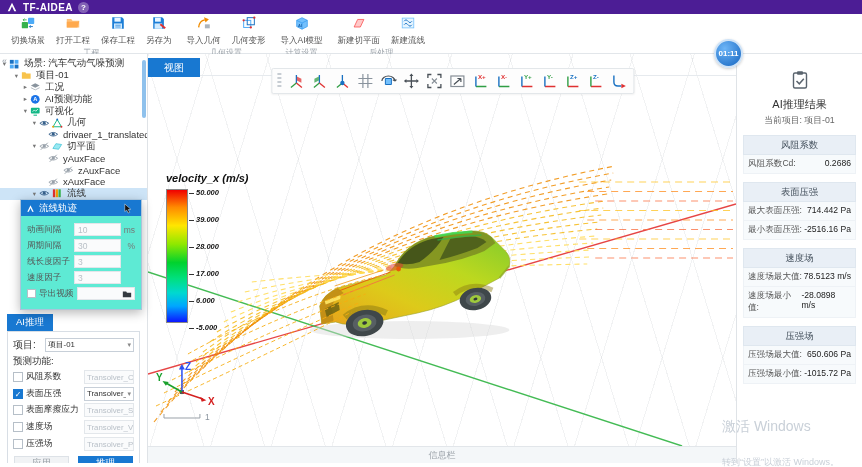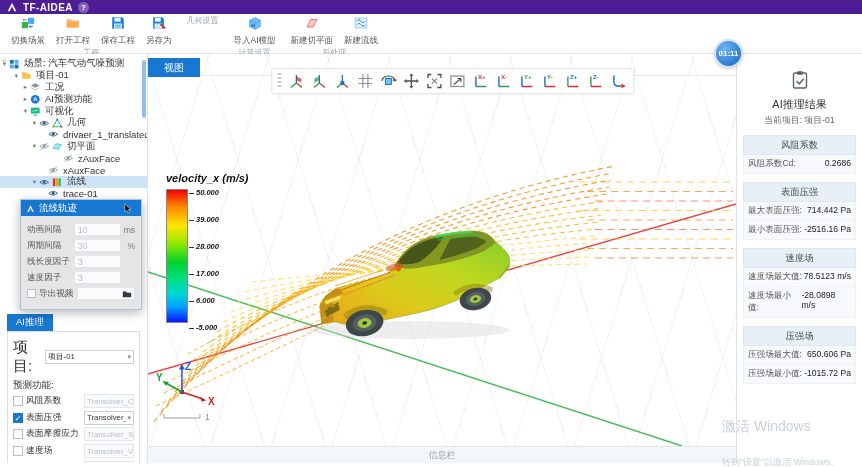--- a/index.html
+++ b/index.html
@@ -31,21 +31,21 @@
   .trow.selected{background:#cde4f7;}
   .exp{width:9px;font-size:6.5px;color:#777;text-align:center;flex:none;}
   .ticon{width:12px;height:11px;flex:none;display:flex;align-items:center;margin-right:1px;}
   .ticon svg{width:10.5px;height:10.5px;}
   .tlabel{margin-left:2px;}
   
   .aipanel{position:absolute;bottom:0;left:0;right:0;height:152px;background:#fff;overflow:hidden;}
   .ai-tab{display:inline-block;margin:1px 0 0 7px;background:#1878d1;color:#fff;font-size:9.5px;padding:2px 9px;}
   .ai-box{border:1px solid #d8dee5;margin:0 7px;padding:3px 5px 4px;}
   .arow{display:flex;align-items:center;margin:2.6px 0;}
-  .albl{font-size:15px;color:#333;width:32px;flex:none;}
+  .albl{font-size:10px;color:#333;width:32px;flex:none;}
   .asec{font-size:9.5px;color:#333;margin:3px 0 1px;}
   .albl2{font-size:8.8px;color:#333;width:58px;flex:none;}
   .cb{width:10px;height:10px;flex:none;border:1px solid #b6bfc8;margin-right:3px;font-size:8px;
       line-height:9px;text-align:center;color:#fff;background:#fff;}
   .cb.on{background:#1878d1;border-color:#1878d1;}
   .dinp{flex:1;min-width:0;border:1px solid #e3e7eb;background:#fafbfc;color:#b9c0c8;font-size:7.8px;
         height:14px;line-height:13px;padding:0 2px;overflow:hidden;white-space:nowrap;}
   .aselect{flex:1;min-width:0;display:flex;justify-content:space-between;align-items:center;
            border:1px solid #c7cfd8;background:#fff;font-size:7.8px;height:14px;padding:0 2px;color:#333;}
   .aselect .trunc{overflow:hidden;white-space:nowrap;}
@@ -93,21 +93,21 @@
                 border:1px solid #dfe7ef;}
   .rp-rw{display:flex;justify-content:space-between;font-size:8.6px;color:#555;padding:3px 4px;
           background:#f7fafc;border:1px solid #eef2f6;border-top:none;}
   .rp-rw .val{color:#222;}
   
   .timer{position:absolute;left:714px;top:39px;width:29px;height:29px;border-radius:50%;
          background:radial-gradient(circle at 35% 30%,#6db5f7,#1565c0);border:2px solid #cfe3f7;
          color:#fff;font-size:8px;font-weight:bold;display:flex;align-items:center;justify-content:center;
          z-index:30;box-shadow:0 1px 3px rgba(0,0,0,.2);}
   
-  .dialog{position:absolute;left:20px;top:199px;width:122px;background:#e5e5e5;border:1px solid #aac4da;
+  .dialog{position:absolute;left:20px;top:199px;width:122px;background:#5eead4;border:1px solid #aac4da;
           box-shadow:0 3px 10px rgba(0,0,0,.28);z-index:40;}
   .dlg-title{background:#1878d1;color:#fff;font-size:9.5px;height:16px;display:flex;align-items:center;
              gap:4px;padding:0 5px;position:relative;}
   .dlg-title svg.dlogo{width:9px;height:9px;}
   .cursor{position:absolute;right:8px;top:3px;width:9px;height:11px;}
   .dlg-body{padding:4px 6px 6px;}
   .dlg-row{display:flex;align-items:center;margin:3px 0;}
   .dlg-lbl{width:47px;font-size:8.6px;color:#555;flex:none;}
   .dlg-inp{flex:1;min-width:0;border:1px solid #e2e6ea;background:#fafbfc;color:#b9c0c7;font-size:8.5px;
            height:13px;line-height:12px;padding:0 3px;}
@@ -174,20 +174,40 @@
                 <rect x="4" y="9.5" width="8.5" height="6" fill="#d0ebff"></rect>
                 <path d="M10.5 10.5l5.5 4.5" stroke="#e03131" stroke-width="2.2"></path>
               </svg></span>
             <span class="rbl">另存为</span>
           </div>
         </div>
         <div class="rlabel">工程</div>
       </div>
       <div class="rsep"></div>
       <div class="rgroup">
+        <div class="rbtns">
+          <div class="rbtn">
+            <span><svg viewBox="0 0 18 18">
+                <path d="M3 14c.5-5 3-8 7-8.5" fill="none" stroke="#f08c00" stroke-width="1.6"></path>
+                <path d="M9 2.5l5.5 2.2-3.8 3.8z" fill="#f08c00"></path>
+                <rect x="10" y="10.5" width="5.5" height="4.5" fill="#adb5bd"></rect>
+              </svg></span>
+            <span class="rbl">导入几何</span>
+          </div>
+          <div class="rbtn">
+            <span><svg viewBox="0 0 18 18">
+                <rect x="3" y="6" width="8" height="8" fill="none" stroke="#4dabf7" stroke-width="1.1"></rect>
+                <rect x="7" y="3" width="8" height="8" fill="none" stroke="#1971c2" stroke-width="1.1"></rect>
+                <circle cx="3" cy="6" r="1.3" fill="#e03131"></circle>
+                <circle cx="15" cy="3" r="1.3" fill="#e03131"></circle>
+                <circle cx="11" cy="14" r="1.3" fill="#e03131"></circle>
+              </svg></span>
+            <span class="rbl">几何变形</span>
+          </div>
+        </div>
         <div class="rlabel">几何设置</div>
       </div>
       <div class="rsep"></div>
       <div class="rgroup">
         <div class="rbtns">
           <div class="rbtn">
             <span><svg viewBox="0 0 18 18">
                 <path d="M3 6l6-3 6 3v7l-6 3-6-3z" fill="#74c0fc" stroke="#339af0" stroke-width=".8"></path>
                 <path d="M3 6l6 3 6-3M9 9v7" stroke="#339af0" stroke-width=".8" fill="none"></path>
                 <text x="4.5" y="13" font-size="4.5" font-weight="bold" fill="#1864ab">AI</text>
@@ -311,20 +331,31 @@
                   <circle cx="6" cy="6" r="1.7" fill="#98a1aa"></circle>
                   <path d="M2 10L10 2" stroke="#98a1aa" stroke-width="1.1"></path>
                 </svg>
               </span>
               <span class="ticon">
                 <svg viewBox="0 0 12 12">
                   <path d="M1 8.5L4.5 3l6.5 1-3.5 5.5z" fill="#99e9f2" stroke="#22b8cf" stroke-width=".7"></path>
                 </svg>
               </span>
               <span class="tlabel">切平面</span>
+            </div>
+            <div class="trow" style="padding-left:39px">
+              <span class="exp"></span>
+              <span class="ticon">
+                <svg viewBox="0 0 12 12">
+                  <path d="M1 6Q6 1.8 11 6 6 10.2 1 6z" fill="none" stroke="#98a1aa"></path>
+                  <circle cx="6" cy="6" r="1.7" fill="#98a1aa"></circle>
+                  <path d="M2 10L10 2" stroke="#98a1aa" stroke-width="1.1"></path>
+                </svg>
+              </span>
+              <span class="tlabel">yAuxFace</span>
             </div>
             <div class="trow" style="padding-left:54px">
               <span class="exp"></span>
               <span class="ticon">
                 <svg viewBox="0 0 12 12">
                   <path d="M1 6Q6 1.8 11 6 6 10.2 1 6z" fill="none" stroke="#98a1aa"></path>
                   <circle cx="6" cy="6" r="1.7" fill="#98a1aa"></circle>
                   <path d="M2 10L10 2" stroke="#98a1aa" stroke-width="1.1"></path>
                 </svg>
               </span>

